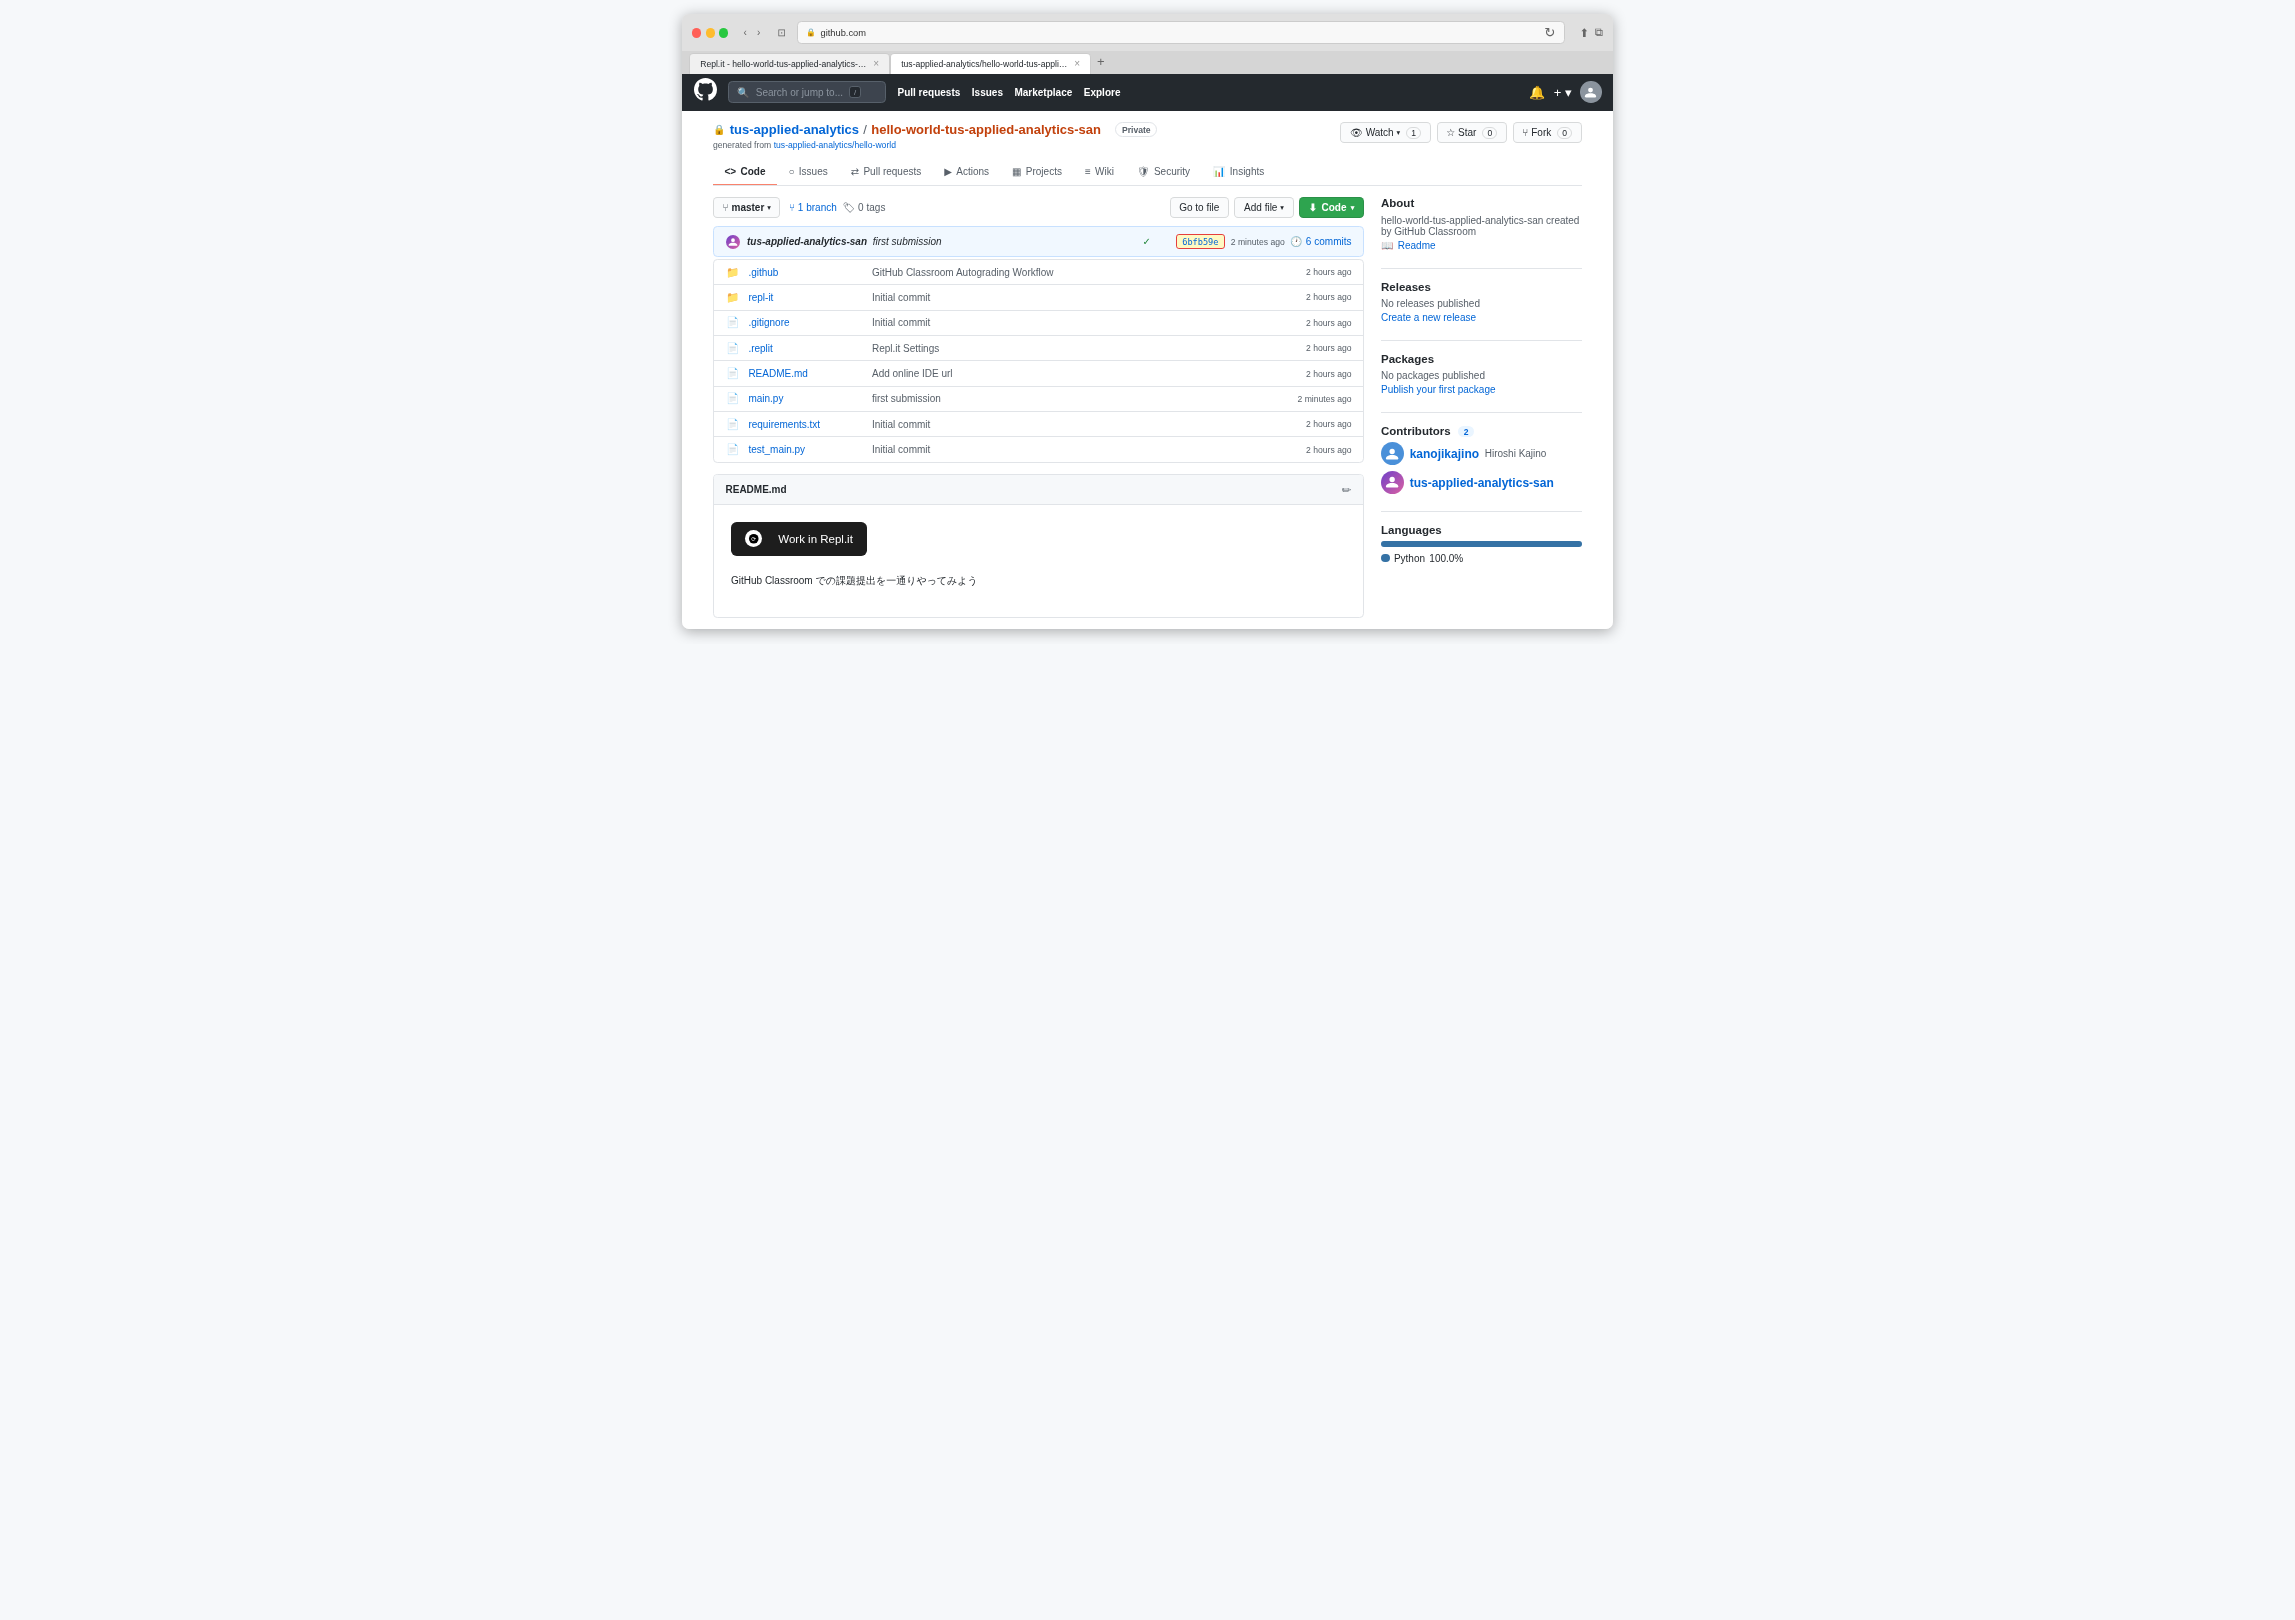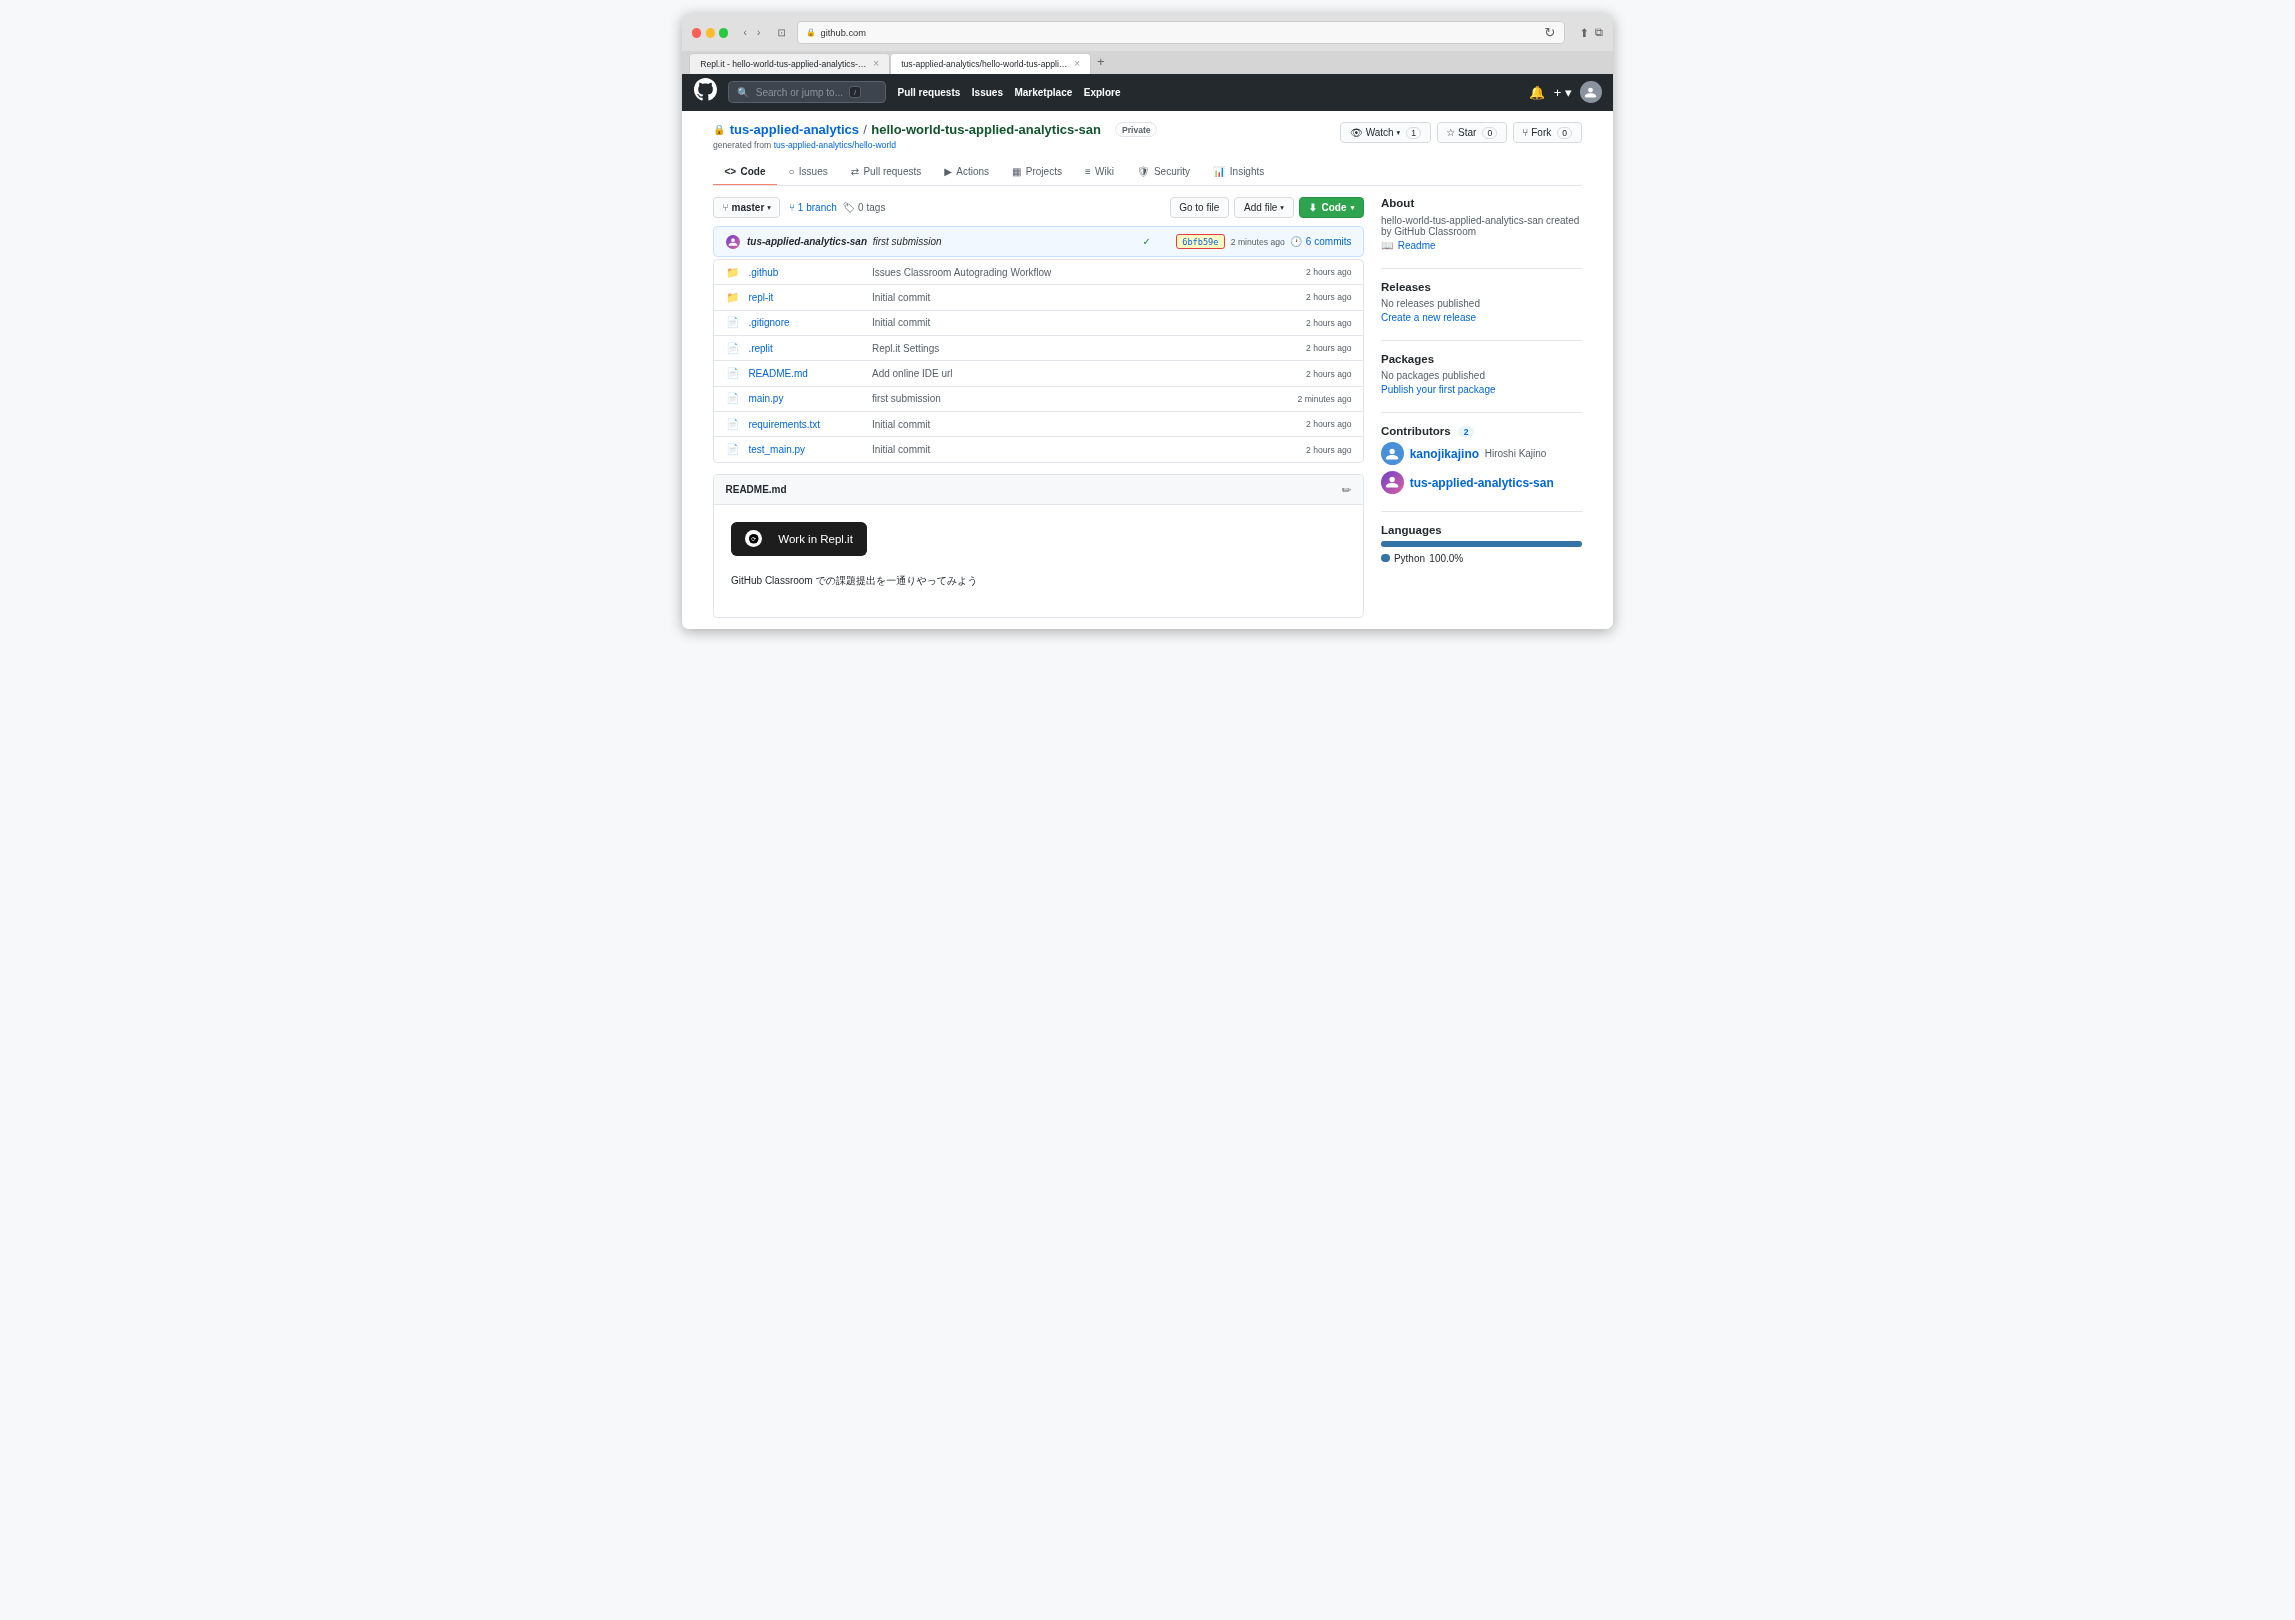--- a/index.html
+++ b/index.html
@@ -48,21 +48,21 @@
     
     .repo-container { max-width: 903px; margin: 0 auto; padding: 11.5px 17px; }
 
     
     .repo-header { display: flex; align-items: flex-start; justify-content: space-between; margin-bottom: 8.6px; }
     .repo-title-area { }
     .repo-breadcrumb { display: flex; align-items: center; gap: 4.3px; font-size: 13px; }
     .repo-breadcrumb .lock-icon { color: #57606a; font-size: 10px; }
     .repo-owner { color: #0366d6; text-decoration: none; font-weight: 600; }
     .repo-separator { color: #586069; font-weight: 300; }
-    .repo-name { color: #14532d; text-decoration: none; font-weight: 600; }
+    .repo-name { color: #c2410c; text-decoration: none; font-weight: 600; }
     .repo-private-badge { background: none; border: 0.7px solid #e1e4e8; border-radius: 14.3px; padding: 1.4px 5.7px; font-size: 8.6px; color: #586069; font-weight: 600; margin-left: 10px; }
     .repo-generated-from { font-size: 8.6px; color: #586069; margin-top: 2.9px; }
     .repo-generated-from a { color: #0366d6; text-decoration: none; }
     .repo-actions { display: flex; gap: 5.7px; align-items: center; }
     .repo-action-btn { display: flex; align-items: center; gap: 2.9px; background: #fafbfc; border: 0.7px solid rgba(27,31,35,.15); border-radius: 4.3px; padding: 3.6px 8.6px; font-size: 10px; cursor: pointer; color: #24292e; }
     .repo-action-btn .count { background: none; border: 0.7px solid rgba(27,31,35,.15); border-radius: 14.3px; padding: 0 4.3px; font-size: 8.6px; margin-left: 2.9px; }
 
     
     .repo-tabs { border-bottom: 0.7px solid #e1e4e8; display: flex; gap: 0; margin-bottom: 11.5px; }
     .repo-tab { display: flex; align-items: center; gap: 4.3px; padding: 7.2px 11.5px; font-size: 10px; color: #586069; cursor: pointer; border-bottom: 1.4px solid transparent; text-decoration: none; }
@@ -345,21 +345,21 @@
                 <span>commits</span>
               </span>
             </div>
           </div>
 
           <div class="file-table">
 
             <div class="file-row">
               <span class="file-icon folder-icon">📁</span>
               <a href="#" class="file-name">.github</a>
-              <span class="file-commit-msg">Issues Classroom Autograding Workflow</span>
+              <span class="file-commit-msg">GitHub Classroom Autograding Workflow</span>
               <span class="file-time">2 hours ago</span>
             </div>
 
             <div class="file-row">
               <span class="file-icon folder-icon">📁</span>
               <a href="#" class="file-name">repl-it</a>
               <span class="file-commit-msg">Initial commit</span>
               <span class="file-time">2 hours ago</span>
             </div>
 

